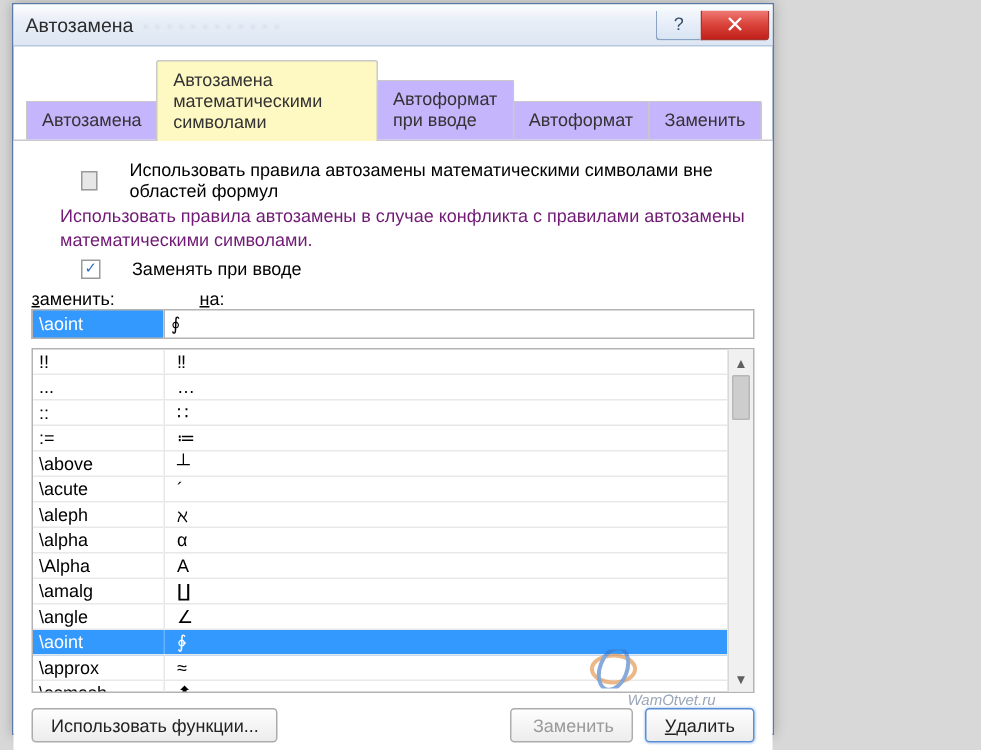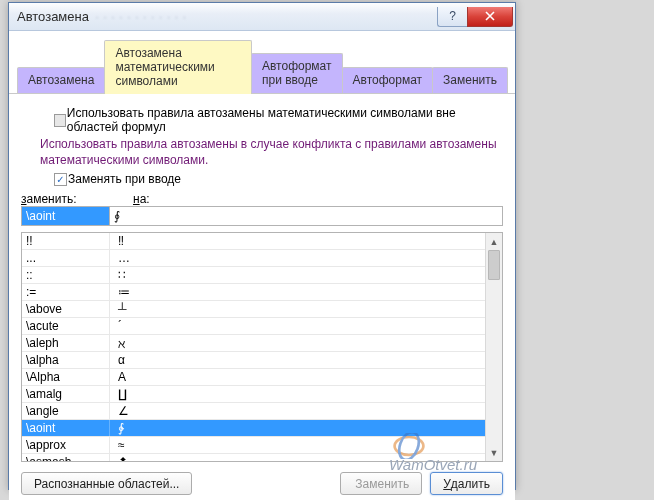--- a/index.html
+++ b/index.html
@@ -16,21 +16,21 @@
 .winbtn.help { border-radius: 0 0 0 3px; border-right: none; }
 .winbtn.close { width: 46px; border-radius: 0 0 3px 0; background: linear-gradient(#f07a74,#d9433a 50%,#c1201a); border-color: #a33631; color: #fff; }
 
 
 .tabrow { display: flex; align-items: flex-end; padding: 8px 8px 0 8px; border-bottom: 1px solid #c9c9c9; gap: 0; }
 .tab { padding: 5px 10px 6px; border: 1px solid #c9c9c9; border-bottom: none; background: #c4b5fd; color: #333; border-radius: 2px 2px 0 0; margin-right: -1px; position: relative; font-size: 12px; }
 .tab.active { background: #fef9c3; z-index: 2; top: 1px; }
 
 
 .content { padding: 10px 12px; background: #fff; }
-.chkrow { display: flex; align-items: center; gap: 1px; margin: 2px 0; padding-left: 33px; }
+.chkrow { display: flex; align-items: center; gap: 21px; margin: 2px 0; padding-left: 33px; }
 .chkbox { width: 13px; height: 13px; border: 1px solid #9a9a9a; background: #fff; display: inline-flex; align-items: center; justify-content: center; font-size: 10px; color: #2b6dc4; }
 
 .fill { background: #e7e7e7; }
 .desc { margin-left: 19px; color: #701a75; line-height: 1.35; }
 
 .labels { display: flex; margin-top: 6px; gap: 24px; }
 .labels .l1 { width: 88px; }
 .inputs { display: flex; }
 .inputs input { height: 20px; border: 1px solid #b3b3b3; padding: 0 4px; font-size: 12px; }
 .inputs .in1 { width: 88px; }
@@ -54,21 +54,21 @@
 
 .btnrow { display: flex; gap: 8px; margin-top: 10px; align-items: center; }
 .btn { height: 23px; padding: 0 12px; border: 1px solid #acacac; background: linear-gradient(#fefefe,#ececec); border-radius: 3px; color: #222; display: inline-flex; align-items: center; }
 .btn.disabled { color: #9a9a9a; padding-left: 14px; }
 .btn.default { border-color: #5a8ed4; box-shadow: 0 0 2px #8fb4e6; }
 .spacer { flex: 1; }
 
 .sep { height: 1px; background: #dcdcdc; margin: 12px 0 8px; }
 
 .footer { display: flex; justify-content: flex-end; gap: 6px; padding: 0 12px 10px; }
-.water { position: absolute; right: 38px; bottom: 16px; color: #9aa6b8; font-size: 15px; font-style: italic; pointer-events: none; margin-top: 16px; }
+.water { position: absolute; right: 38px; bottom: 16px; color: #9aa6b8; font-size: 10px; font-style: italic; pointer-events: none; margin-top: 16px; }
 .wicon { position: absolute; right: 88px; bottom: 30px; width: 36px; height: 26px; pointer-events: none; }
 .wicon svg { width: 100%; height: 100%; opacity: .6; }
 
 .und { text-decoration: underline; }
 </style>
 </head>
 <body>
 
 <div class="window">
   <div class="titlebar">
@@ -172,21 +172,21 @@
           </div>
         </div>
       <div class="scroll">
         <div class="up">▲</div>
         <div class="thumb"></div>
         <div class="down">▼</div>
       </div>
     </div>
 
     <div class="btnrow">
-      <div class="btn">Распознанные областей...</div>
+      <div class="btn">Использовать функции...</div>
       <div class="spacer"></div>
       <div class="btn disabled">Заменить</div>
       <div class="btn default">
           <span class="und">У</span>
           <span>далить</span>
         </div>
     </div>
 
     <div class="sep"></div>
   </div>

